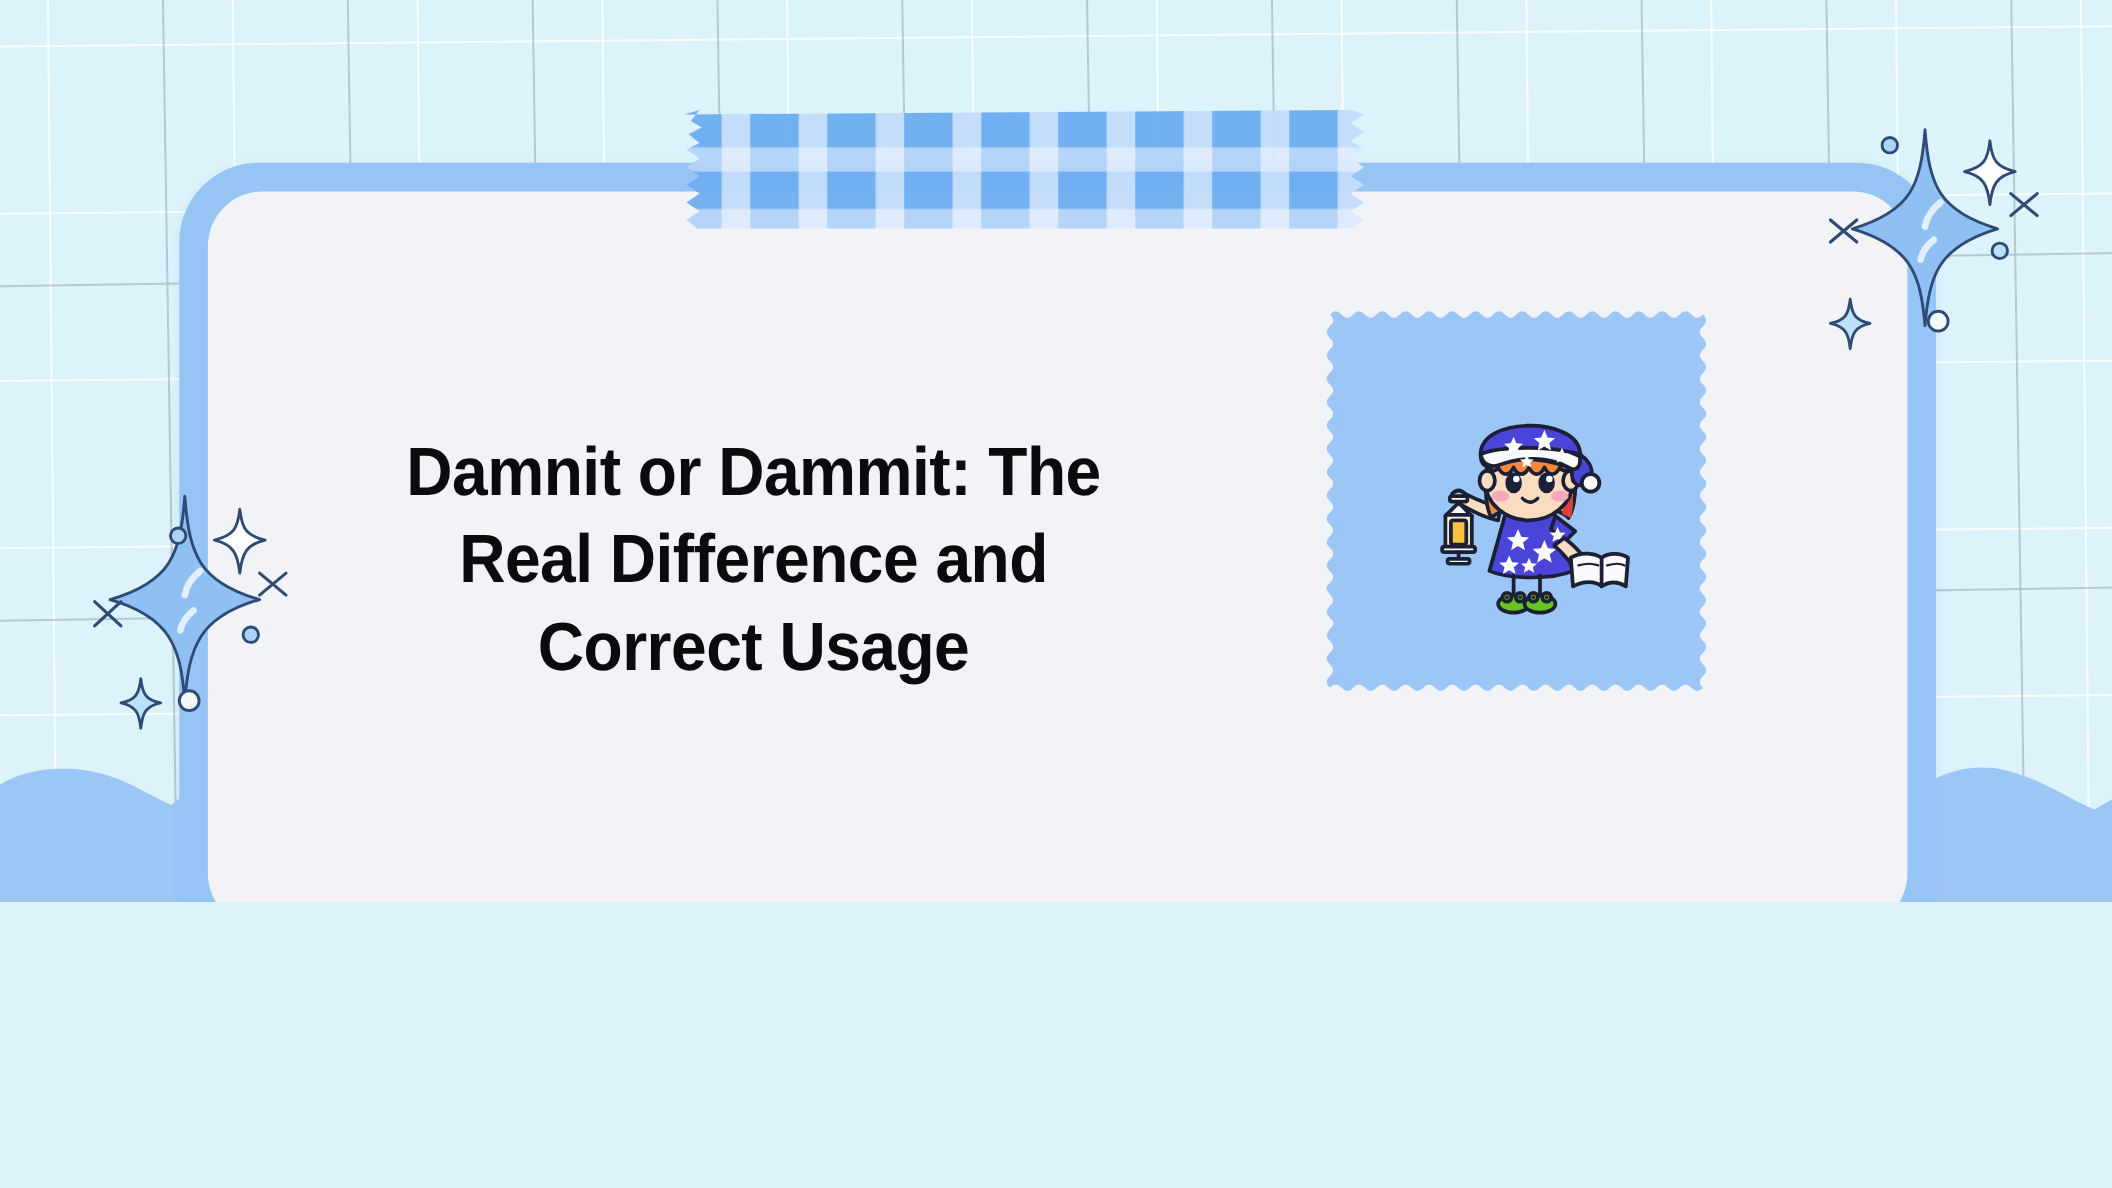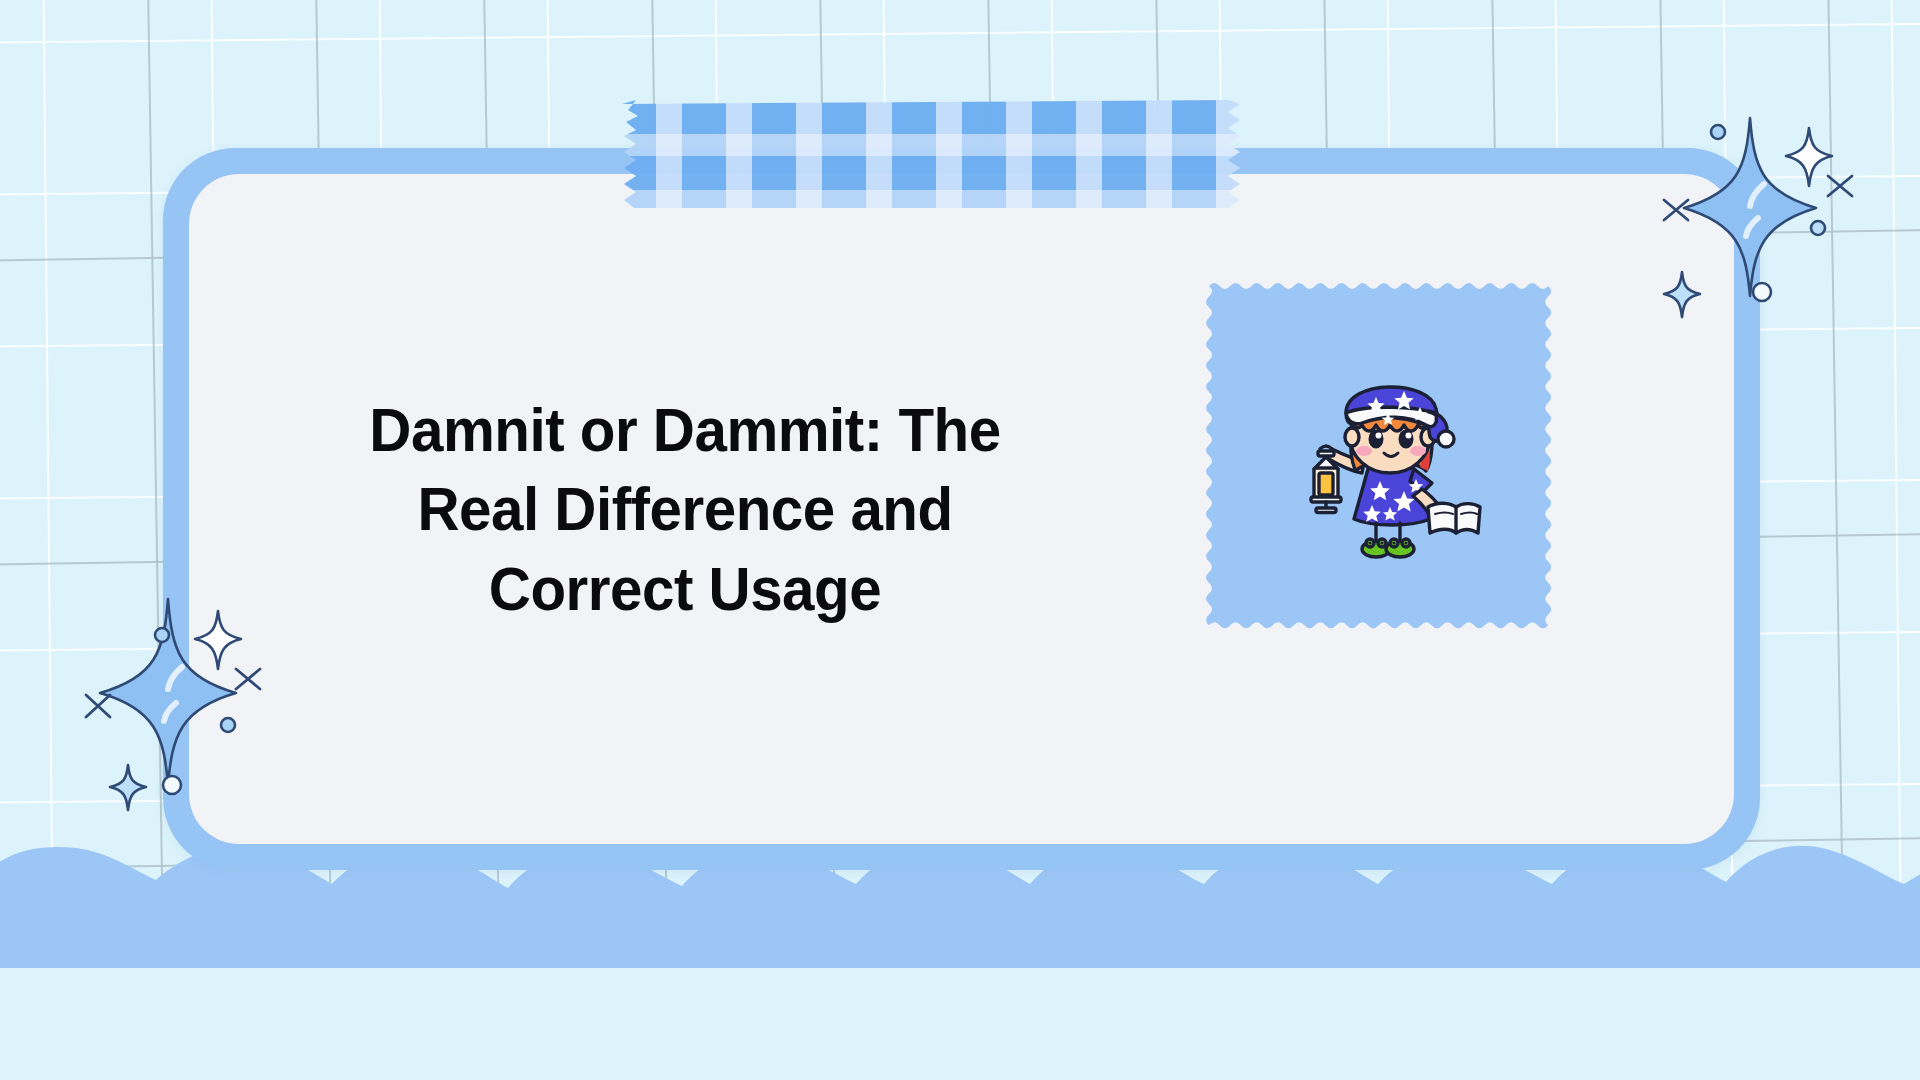--- a/index.html
+++ b/index.html
@@ -4,21 +4,21 @@
 <style>
   * { margin:0; padding:0; box-sizing:border-box; }
   html,body{ width:1920px; height:1080px; overflow:hidden; }
   body{
     font-family:"Liberation Sans", sans-serif;
     background:#DCF3FB;
     position:relative;
   }
 
   
-  #stage{ position:absolute; inset:0; width:1920px; height:968px; overflow:hidden; }
+  #stage{ position:absolute; inset:0; width:1920px; height:820px; overflow:hidden; }
 
   
   .grid-layer{ position:absolute; left:-120px; top:-120px; width:2200px; height:1340px; }
 
   .grid-fine{
     background-image:
       linear-gradient(to right, rgba(255,255,255,.85) 2px, transparent 2px),
       linear-gradient(to bottom, rgba(255,255,255,.85) 2px, transparent 2px);
     background-size:168px 152px;
     transform:rotate(-0.55deg);

